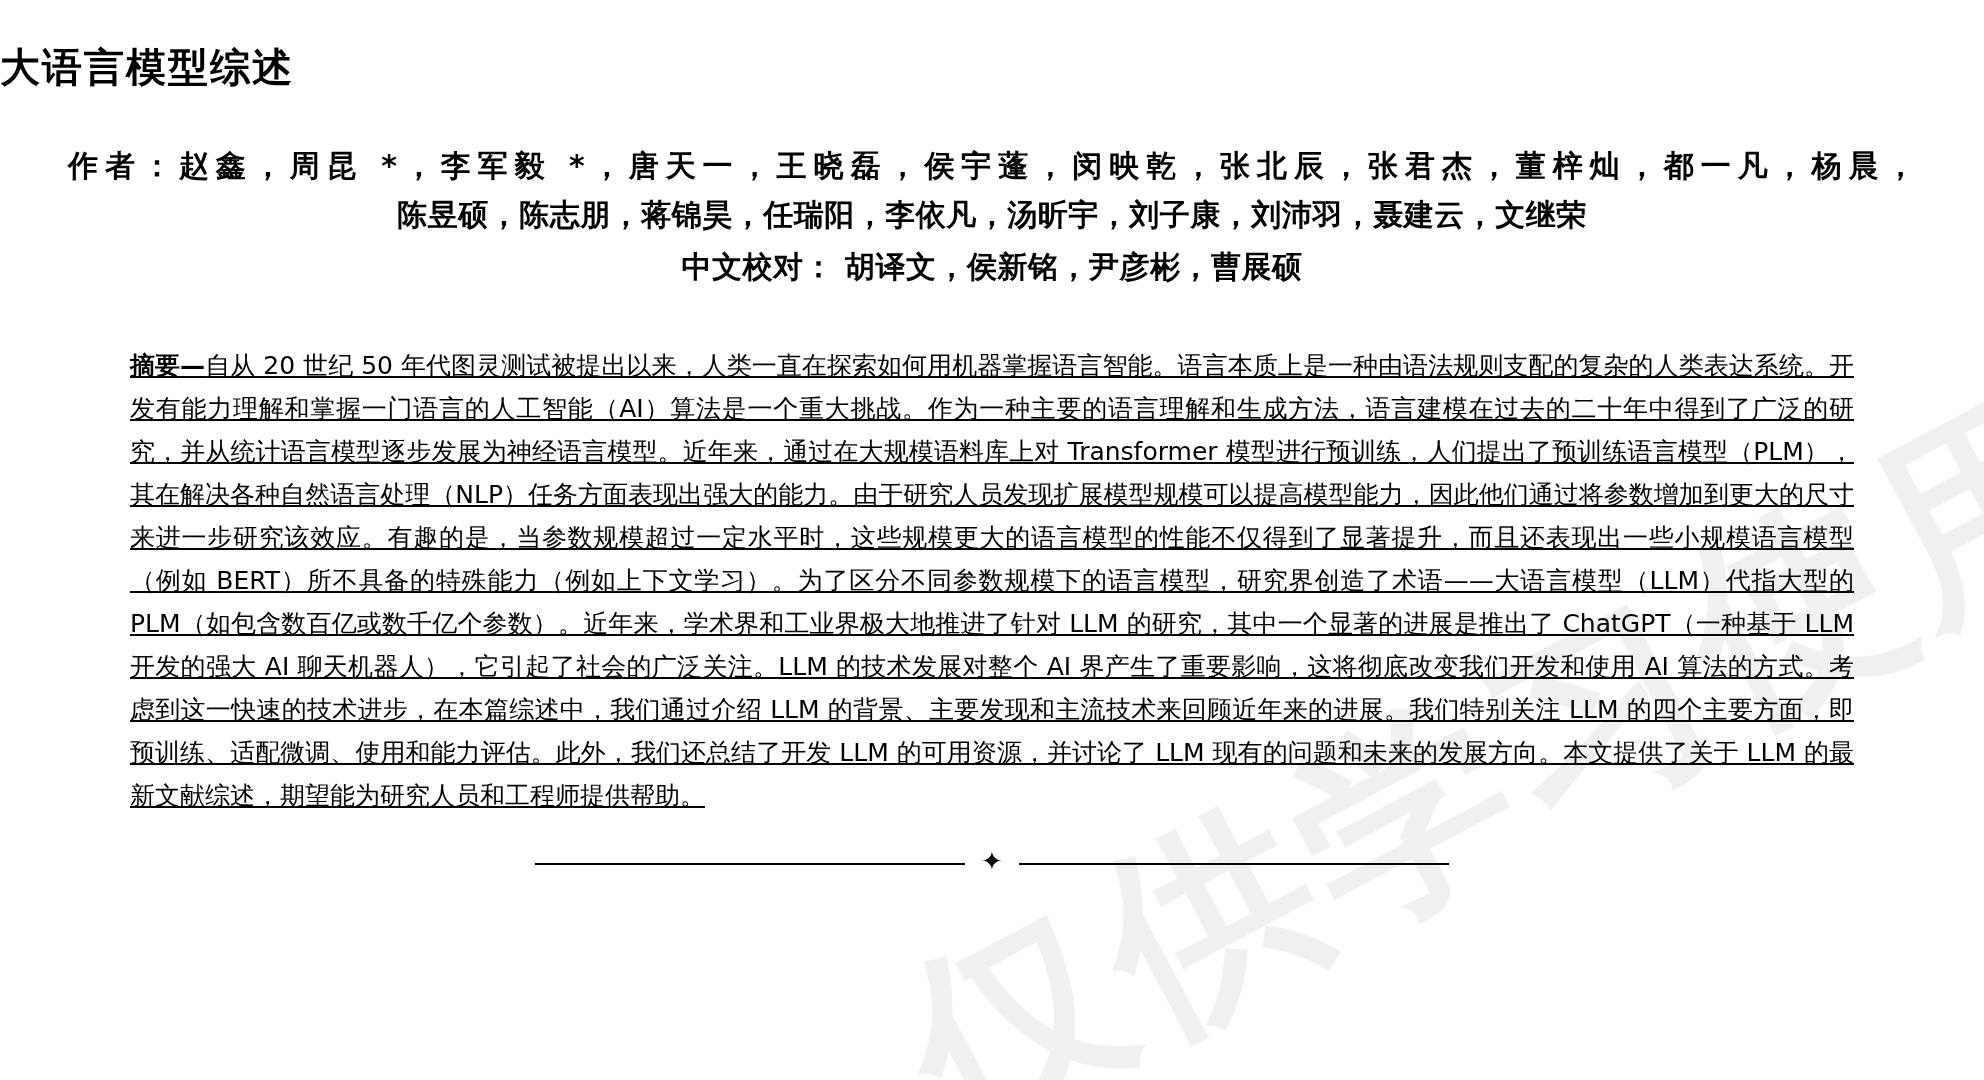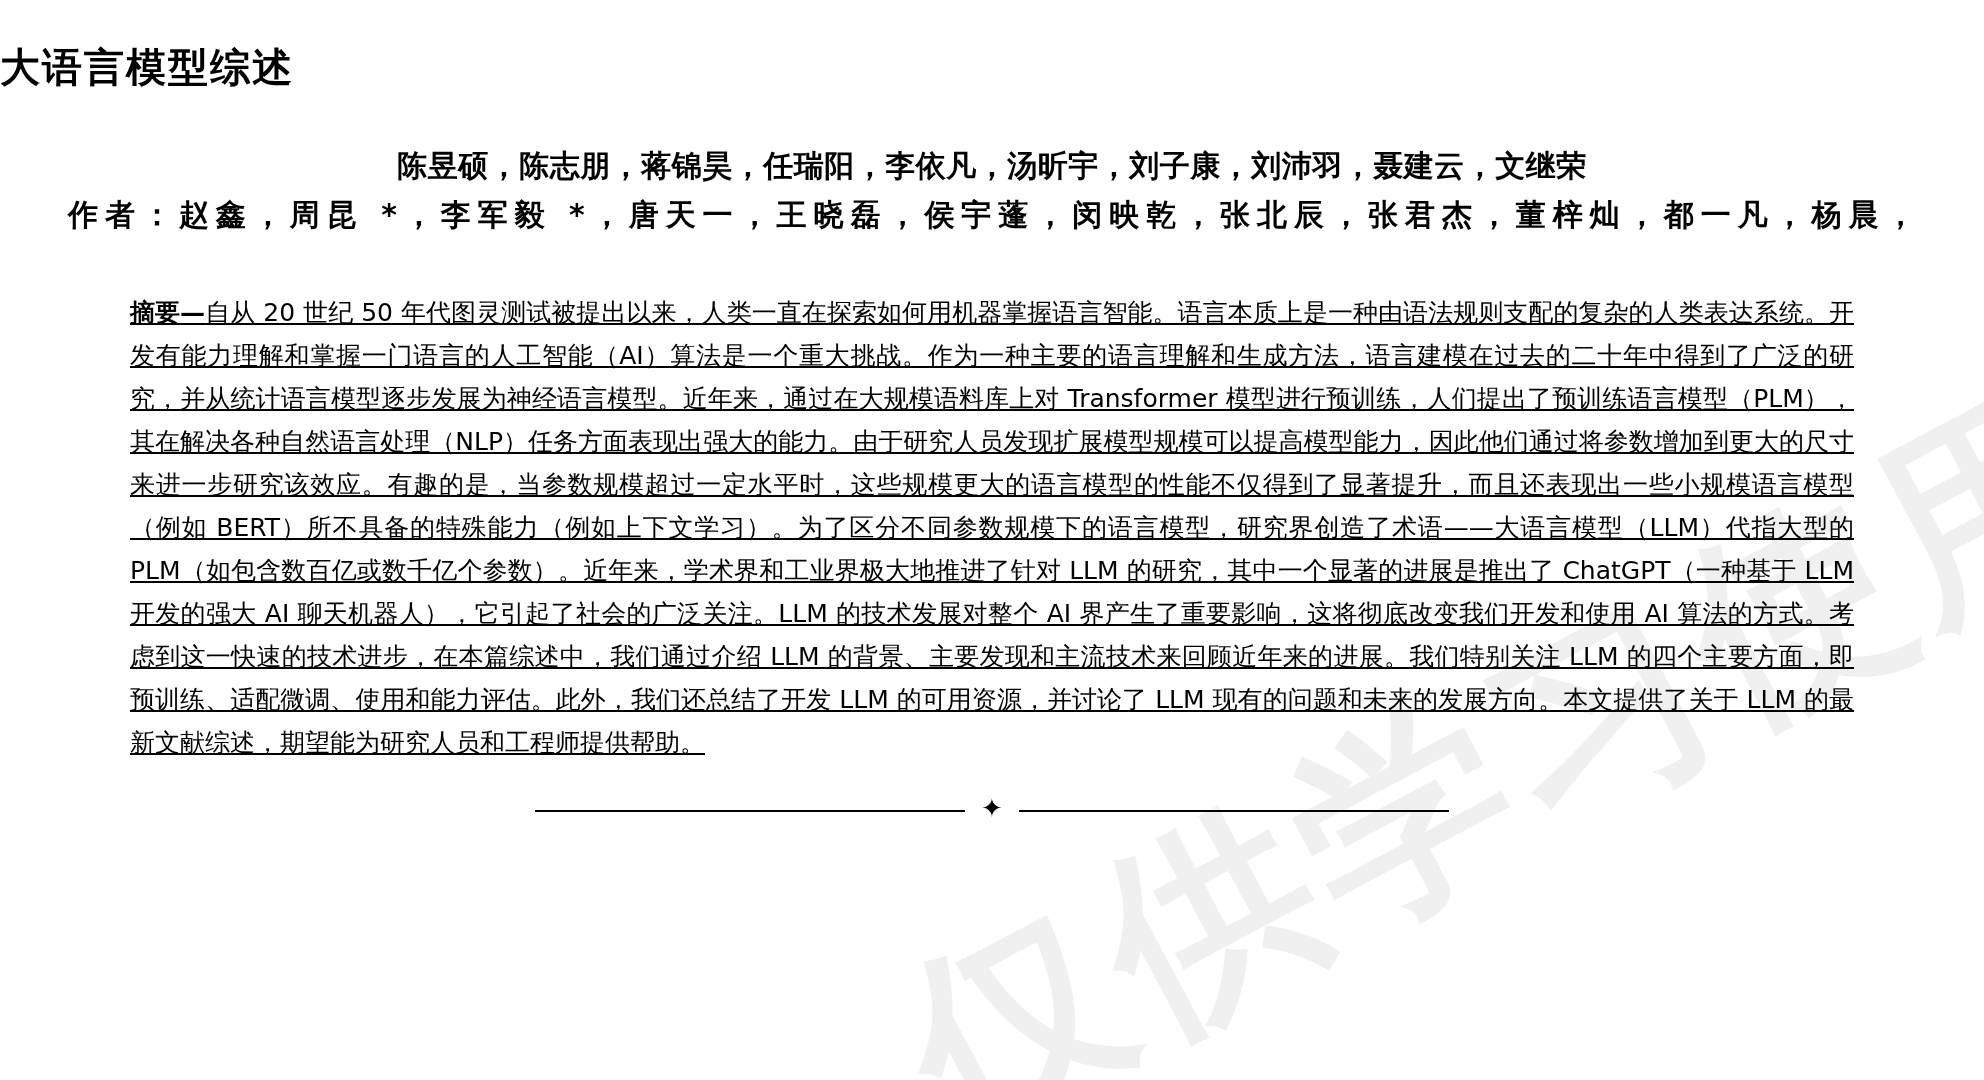--- a/index.html
+++ b/index.html
@@ -128,22 +128,23 @@
 
 <div class="page">
 
   <div class="watermark">仅供学习使用</div>
 
   <div class="content">
 
     <h1 class="title">大语言模型综述</h1>
 
     <div class="authors-block">
+      <span class="authors-line line1">作者：赵鑫，周昆 *，李军毅 *，唐天一，王晓磊，侯宇蓬，闵映乾，张北辰，张君杰，董梓灿，都一凡，杨晨，</span>
       <span class="authors-line">陈昱硕，陈志朋，蒋锦昊，任瑞阳，李依凡，汤昕宇，刘子康，刘沛羽，聂建云，文继荣</span>
-      <span class="authors-line line1">作者：赵鑫，周昆 *，李军毅 *，唐天一，王晓磊，侯宇蓬，闵映乾，张北辰，张君杰，董梓灿，都一凡，杨晨，</span>
+      <span class="proof-line">中文校对： 胡译文，侯新铭，尹彦彬，曹展硕</span>
     </div>
 
     <div class="abstract">
       <b>摘要</b><b>—</b><span>自从 20 世纪 50 年代图灵测试被提出以来，人类一直在探索如何用机器掌握语言智能。语言本质上是一种由语法规则支配的复杂的人类表达系统。开发有能力理解和掌握一门语言的人工智能（AI）算法是一个重大挑战。作为一种主要的语言理解和生成方法，语言建模在过去的二十年中得到了广泛的研究，并从统计语言模型逐步发展为神经语言模型。近年来，通过在大规模语料库上对 Transformer 模型进行预训练，人们提出了预训练语言模型（PLM），其在解决各种自然语言处理（NLP）任务方面表现出强大的能力。由于研究人员发现扩展模型规模可以提高模型能力，因此他们通过将参数增加到更大的尺寸来进一步研究该效应。有趣的是，当参数规模超过一定水平时，这些规模更大的语言模型的性能不仅得到了显著提升，而且还表现出一些小规模语言模型（例如 BERT）所不具备的特殊能力（例如上下文学习）。为了区分不同参数规模下的语言模型，研究界创造了术语——大语言模型（LLM）代指大型的 PLM（如包含数百亿或数千亿个参数）。近年来，学术界和工业界极大地推进了针对 LLM 的研究，其中一个显著的进展是推出了 ChatGPT（一种基于 LLM 开发的强大 AI 聊天机器人），它引起了社会的广泛关注。LLM 的技术发展对整个 AI 界产生了重要影响，这将彻底改变我们开发和使用 AI 算法的方式。考虑到这一快速的技术进步，在本篇综述中，我们通过介绍 LLM 的背景、主要发现和主流技术来回顾近年来的进展。我们特别关注 LLM 的四个主要方面，即预训练、适配微调、使用和能力评估。此外，我们还总结了开发 LLM 的可用资源，并讨论了 LLM 现有的问题和未来的发展方向。本文提供了关于 LLM 的最新文献综述，期望能为研究人员和工程师提供帮助。</span>
     </div>
 
 
     <div class="rule-row">
       <span class="rule-seg"></span>
       <span class="diamond">✦</span>

